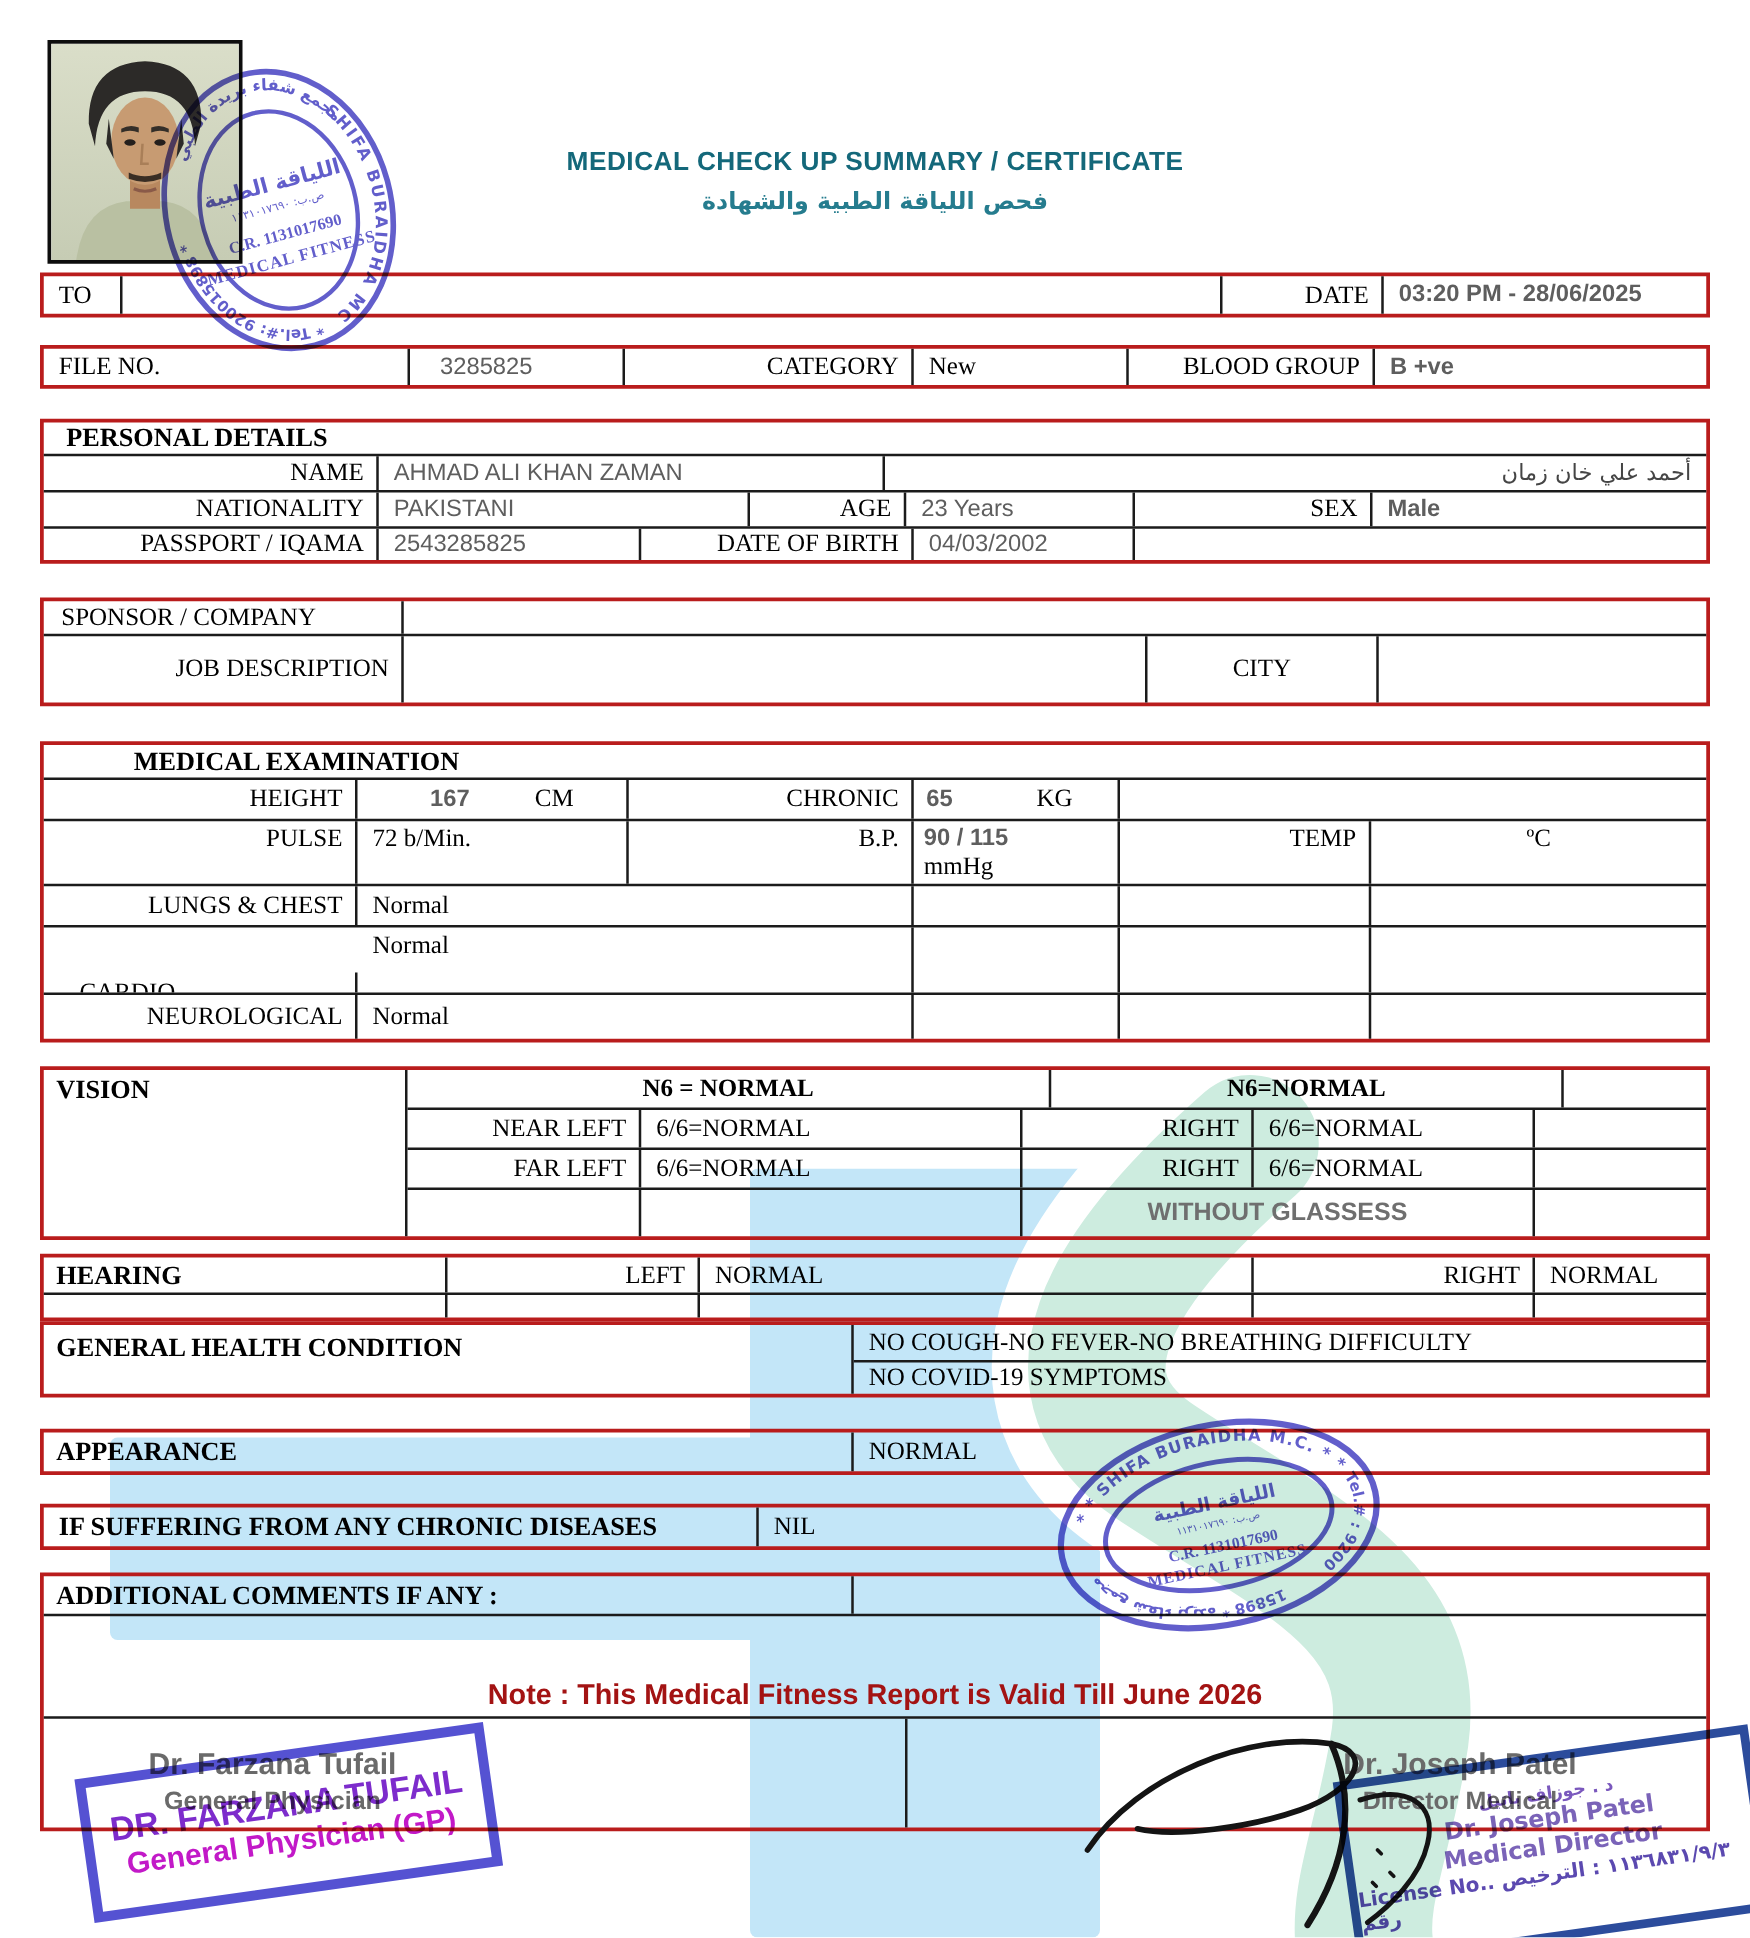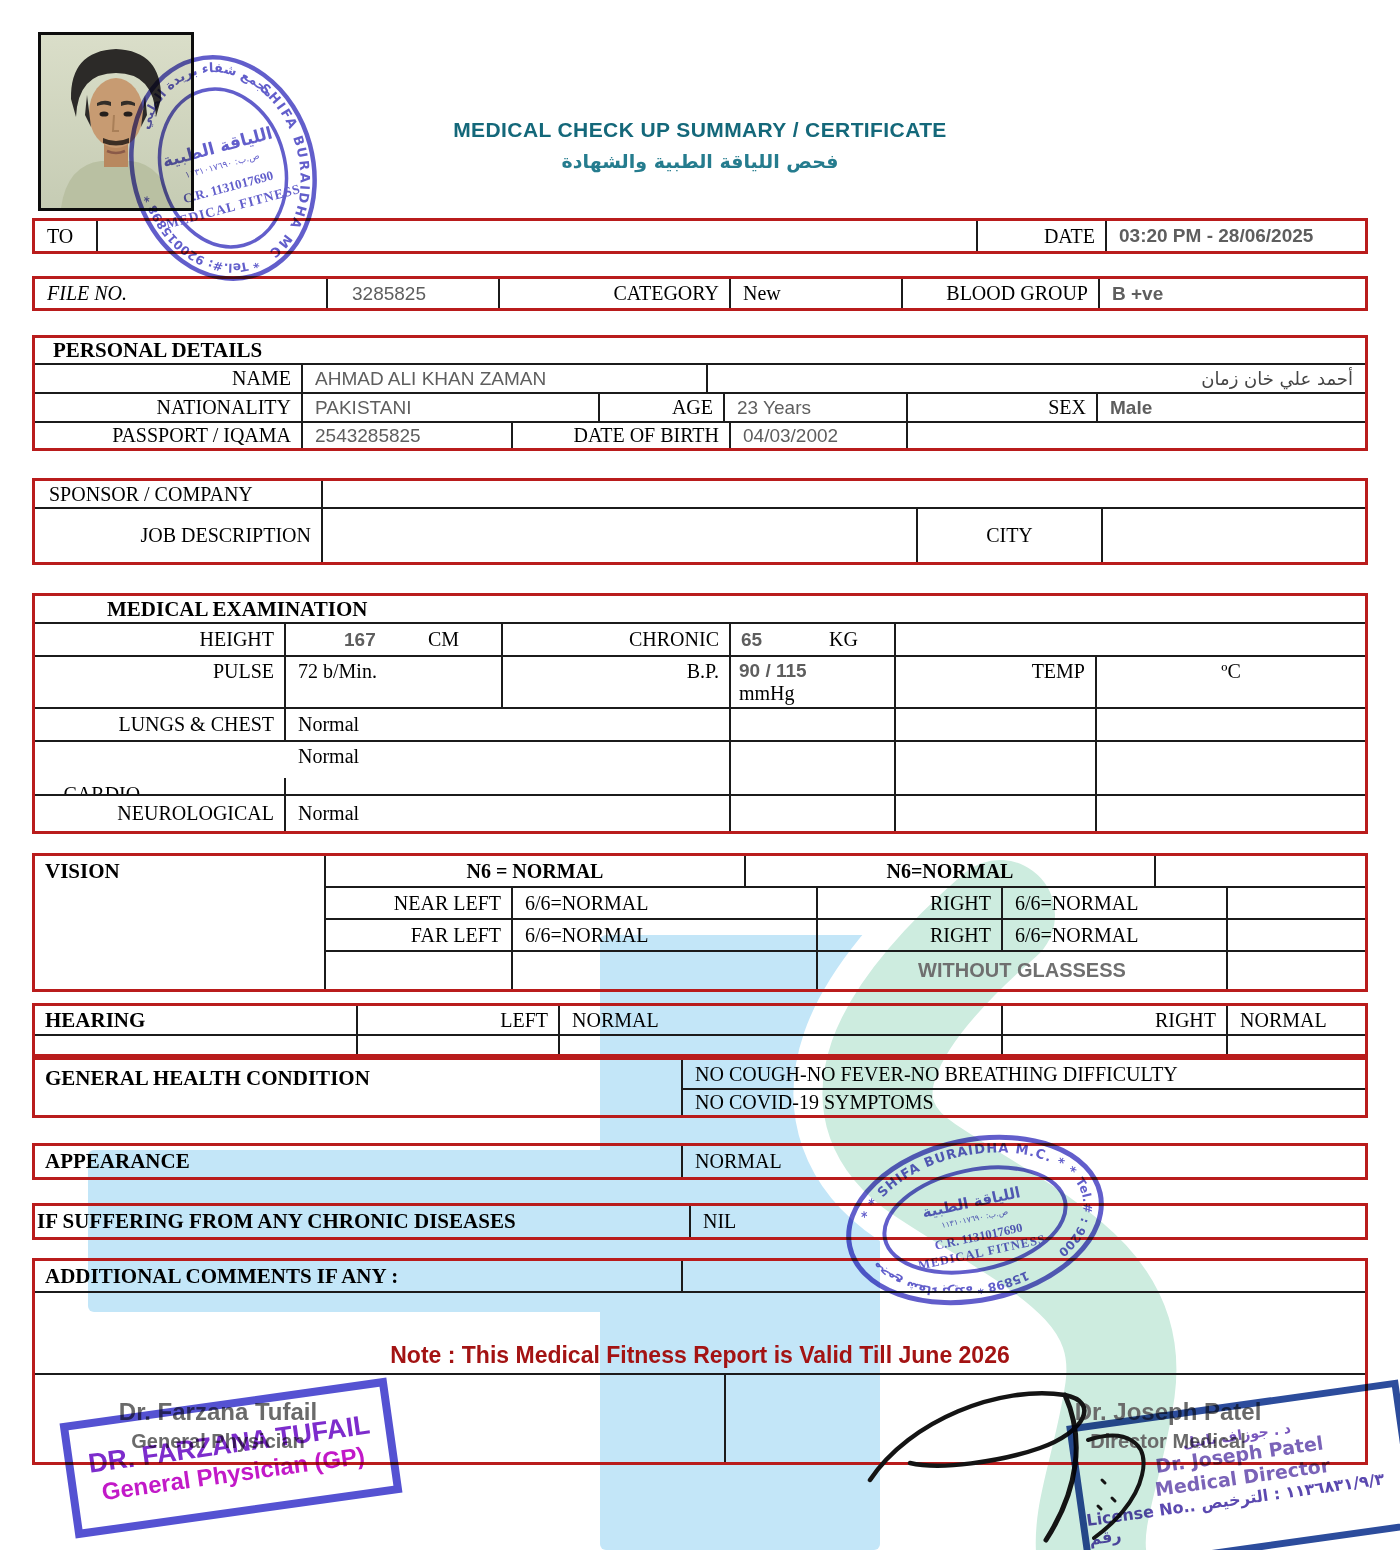--- a/index.html
+++ b/index.html
@@ -99,21 +99,21 @@
     <div class="row" style="flex:1;">
       <div class="c br lb lt" style="width:63px;">TO</div>
       <div class="c br" style="width:880px;"></div>
       <div class="c br lb rt" style="width:129px;">DATE</div>
       <div class="c fx val valb lt">03:20 PM -  28/06/2025</div>
     </div>
   </div>
 
   <div class="tbl" style="left:32px;top:276px;width:1336px;height:35px;">
     <div class="row" style="flex:1;">
-      <div class="c br lb lt" style="width:293px;font-style:italic;">FILE NO.</div>
+      <div class="c br lb lt" style="width:293px;">FILE NO.</div>
       <div class="c br val lt" style="width:172px;padding-left:24px;">3285825</div>
       <div class="c br lb rt" style="width:231px;">CATEGORY</div>
       <div class="c br ser lt" style="width:172px;">New</div>
       <div class="c br lb rt" style="width:197px;">BLOOD GROUP</div>
       <div class="c fx val valb lt">B +ve</div>
     </div>
   </div>
 
   <div class="tbl" style="left:32px;top:335px;width:1336px;height:116px;">
     <div class="row" style="height:25px;">
@@ -207,21 +207,21 @@
       <div class="c br" style="width:165px;"></div>
       <div class="c br" style="width:201px;"></div>
       <div class="c fx"></div>
     </div>
   </div>
 
   <div class="tbl" style="left:32px;top:853px;width:1336px;height:139px;flex-direction:row;">
     <div class="c br lb lbb top" style="width:291px;padding-left:10px;">VISION</div>
     <div style="flex:1;display:flex;flex-direction:column;">
       <div class="row" style="height:30px;">
-        <div class="c br ser ctr" style="width:420px;font-weight:bold;">N6 = NORMAL</div>
+        <div class="c br ser ctr" style="width:515px;font-weight:bold;">N6 = NORMAL</div>
         <div class="c br ser ctr" style="width:410px;font-weight:bold;">N6=NORMAL</div>
         <div class="c fx"></div>
       </div>
       <div class="row" style="height:30px;">
         <div class="c br lb rt" style="width:187px;">NEAR LEFT</div>
         <div class="c br ser lt" style="width:305px;">6/6=NORMAL</div>
         <div class="c br lb rt" style="width:185px;">RIGHT</div>
         <div class="c br ser lt" style="width:225px;">6/6=NORMAL</div>
         <div class="c fx"></div>
       </div>
@@ -272,21 +272,21 @@
 
   <div class="tbl" style="left:32px;top:1143px;width:1336px;height:37px;">
     <div class="row" style="flex:1;">
       <div class="c br lb lbb" style="width:648px;padding-left:10px;">APPEARANCE</div>
       <div class="c fx ser lt">NORMAL</div>
     </div>
   </div>
 
   <div class="tbl" style="left:32px;top:1203px;width:1336px;height:37px;">
     <div class="row" style="flex:1;">
-      <div class="c br lb lbb" style="width:656px;padding-left:2px;">IF SUFFERING FROM ANY CHRONIC DISEASES</div>
+      <div class="c br lb lbb" style="width:572px;padding-left:12px;">IF SUFFERING FROM ANY CHRONIC DISEASES</div>
       <div class="c fx ser lt">NIL</div>
     </div>
   </div>
 
   <div class="tbl" style="left:32px;top:1258px;width:1336px;height:207px;">
     <div class="row" style="height:30px;">
       <div class="c br lb lbb" style="width:648px;padding-left:10px;">ADDITIONAL COMMENTS IF ANY :</div>
     </div>
     <div class="row" style="height:80px;">
       <div class="c fx" style="flex-direction:column;justify-content:flex-end;align-items:center;padding-bottom:4px;">

